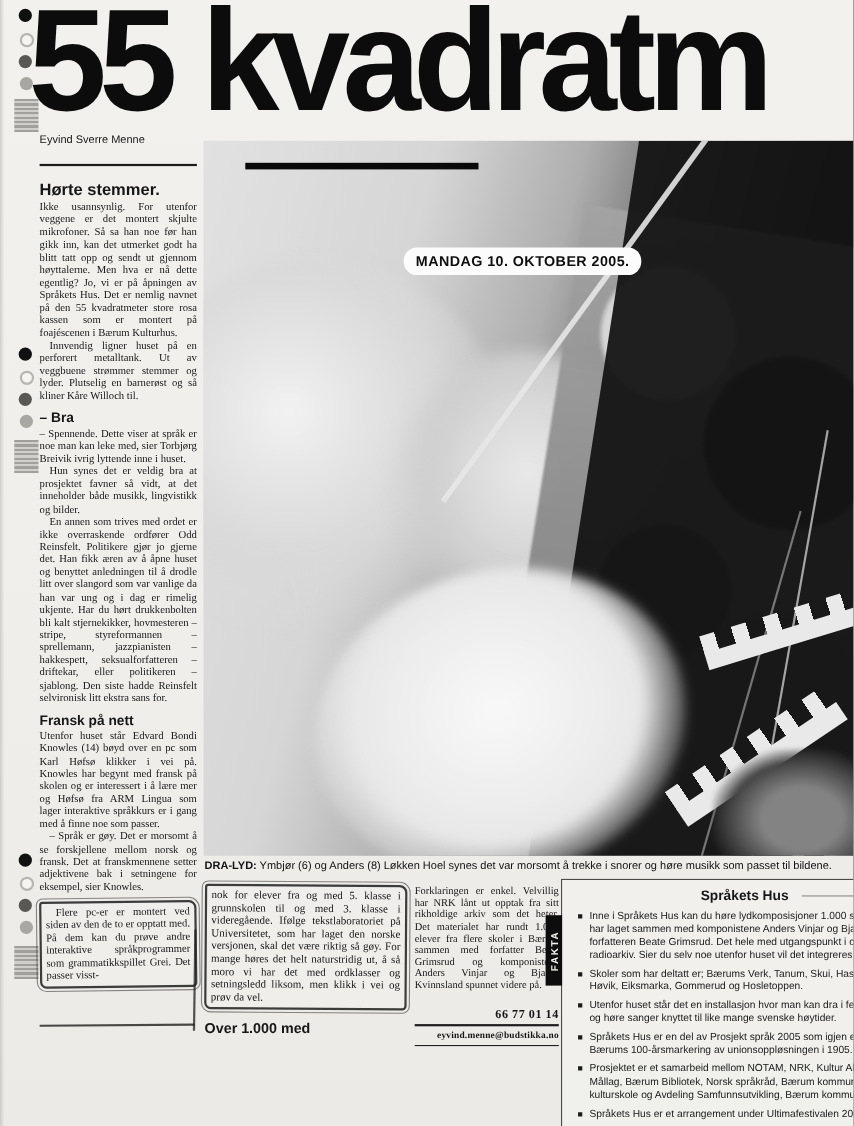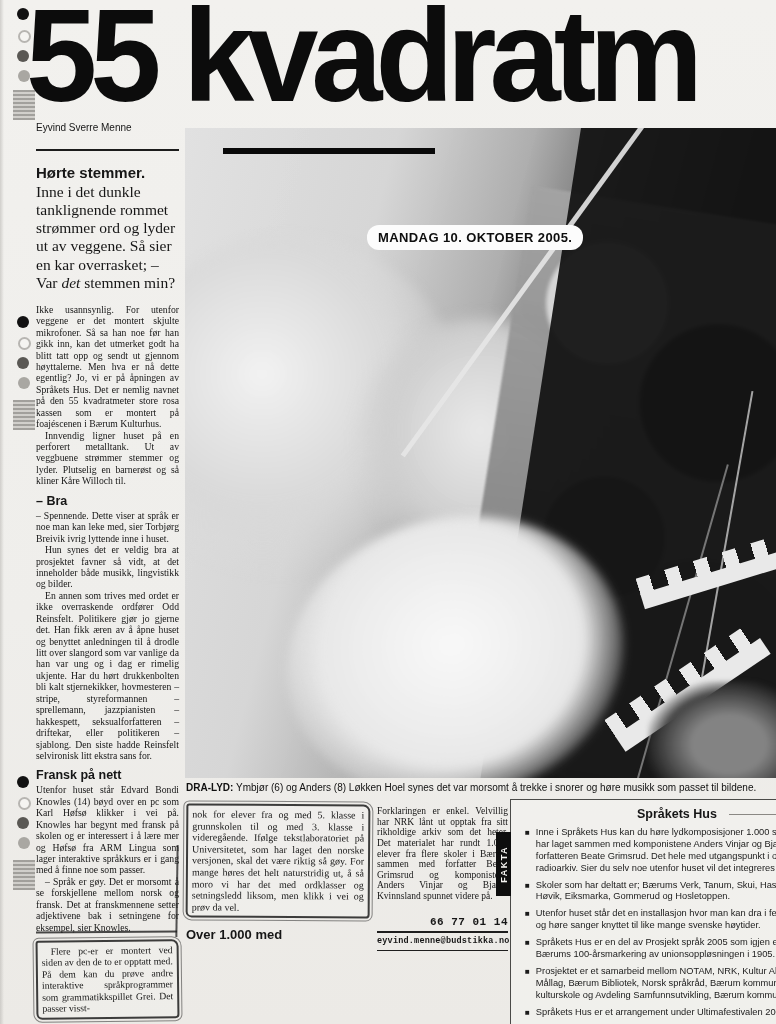--- a/index.html
+++ b/index.html
@@ -103,21 +103,21 @@
 
   
   .colA{position:absolute;left:186px;top:804px;width:184px;}
   .colA .pen-box{margin-top:0;transform:rotate(.4deg);}
   .colA p,.colB p{font-size:10px;line-height:1.16;text-align:justify;margin:0;}
   .colB p{font-size:9.5px;line-height:1.12;}
   .overhead{font-family:"Liberation Sans",sans-serif;font-weight:bold;font-size:13px;
         margin:9px 0 18px;}
   .colB{position:absolute;left:377px;top:806px;width:131px;}
   .colB .p2{text-indent:9px;}
-  .contact{margin-top:14px;font-family:Liberation Mono, monospace;text-align:right;}
+  .contact{margin-top:14px;font-family:Liberation Serif, serif;text-align:right;}
   .phone{font-weight:bold;font-size:11px;letter-spacing:.5px;}
   .contact .rule{height:2px;background:#1e1e1e;margin:3px 0 3px;}
   .contact .rule2{height:1px;background:#1e1e1e;margin-top:4px;}
   .email{font-weight:bold;font-size:8.5px;letter-spacing:.2px;}
 
   
   .factbox{position:absolute;left:510px;top:799px;width:336px;border:1px solid #4a4a48;
         padding:7px 10px 9px 14px;background:rgba(244,243,240,.6);}
   .fb-titlerow{display:flex;align-items:center;padding-left:112px;margin-bottom:6px;}
   .fb-title{font-family:"Liberation Sans",sans-serif;font-weight:bold;font-size:12.5px;
@@ -160,21 +160,20 @@
     <div class="regdot rd-dark" style="left:17px;top:817px"></div>
     <div class="regdot rd-lite" style="left:18px;top:837px"></div>
     <div class="barcode" style="left:13px;top:860px"></div>
   </div>
 
   <div class="headline">55 kvadratm</div>
 
   <div class="leftcol">
     <div class="byline">Eyvind Sverre Menne</div>
     <div class="lead-head">Hørte stemmer.</div>
-    <div class="lead"><span>Inne i det dunkle tanklignende rommet strømmer ord og lyder ut av veggene. Så sier en kar overrasket; – Var </span><i>det</i><span> stemmen min?</span></div>
     <div class="bodytext">
       <p>Ikke usannsynlig. For utenfor veggene er det montert skjulte mikrofoner. Så sa han noe før han gikk inn, kan det utmerket godt ha blitt tatt opp og sendt ut gjennom høyttalerne. Men hva er nå dette egentlig? Jo, vi er på åpningen av Språkets Hus. Det er nemlig navnet på den 55 kvadratmeter store rosa kassen som er montert på foajéscenen i Bærum Kulturhus.</p>
       <p class="ind">Innvendig ligner huset på en perforert metalltank. Ut av veggbuene strømmer stemmer og lyder. Plutselig en barnerøst og så kliner Kåre Willoch til.</p>
       <div class="subhead">– Bra</div>
       <p>– Spennende. Dette viser at språk er noe man kan leke med, sier Torbjørg Breivik ivrig lyttende inne i huset.</p>
       <p class="ind">Hun synes det er veldig bra at prosjektet favner så vidt, at det inneholder både musikk, lingvistikk og bilder.</p>
       <p class="ind">En annen som trives med ordet er ikke overraskende ordfører Odd Reinsfelt. Politikere gjør jo gjerne det. Han fikk æren av å åpne huset og benyttet anledningen til å drodle litt over slangord som var vanlige da han var ung og i dag er rimelig ukjente. Har du hørt drukkenbolten bli kalt stjernekikker, hovmesteren – stripe, styreformannen – sprellemann, jazzpianisten – hakkespett, seksualforfatteren – driftekar, eller politikeren – sjablong. Den siste hadde Reinsfelt selvironisk litt ekstra sans for.</p>
       <div class="subhead">Fransk på nett</div>
       <p>Utenfor huset står Edvard Bondi Knowles (14) bøyd over en pc som Karl Høfsø klikker i vei på. Knowles har begynt med fransk på skolen og er interessert i å lære mer og Høfsø fra ARM Lingua som lager interaktive språkkurs er i gang med å finne noe som passer.</p>
       <p class="ind">– Språk er gøy. Det er morsomt å se forskjellene mellom norsk og fransk. Det at franskmennene setter adjektivene bak i setningene for eksempel, sier Knowles.</p>

